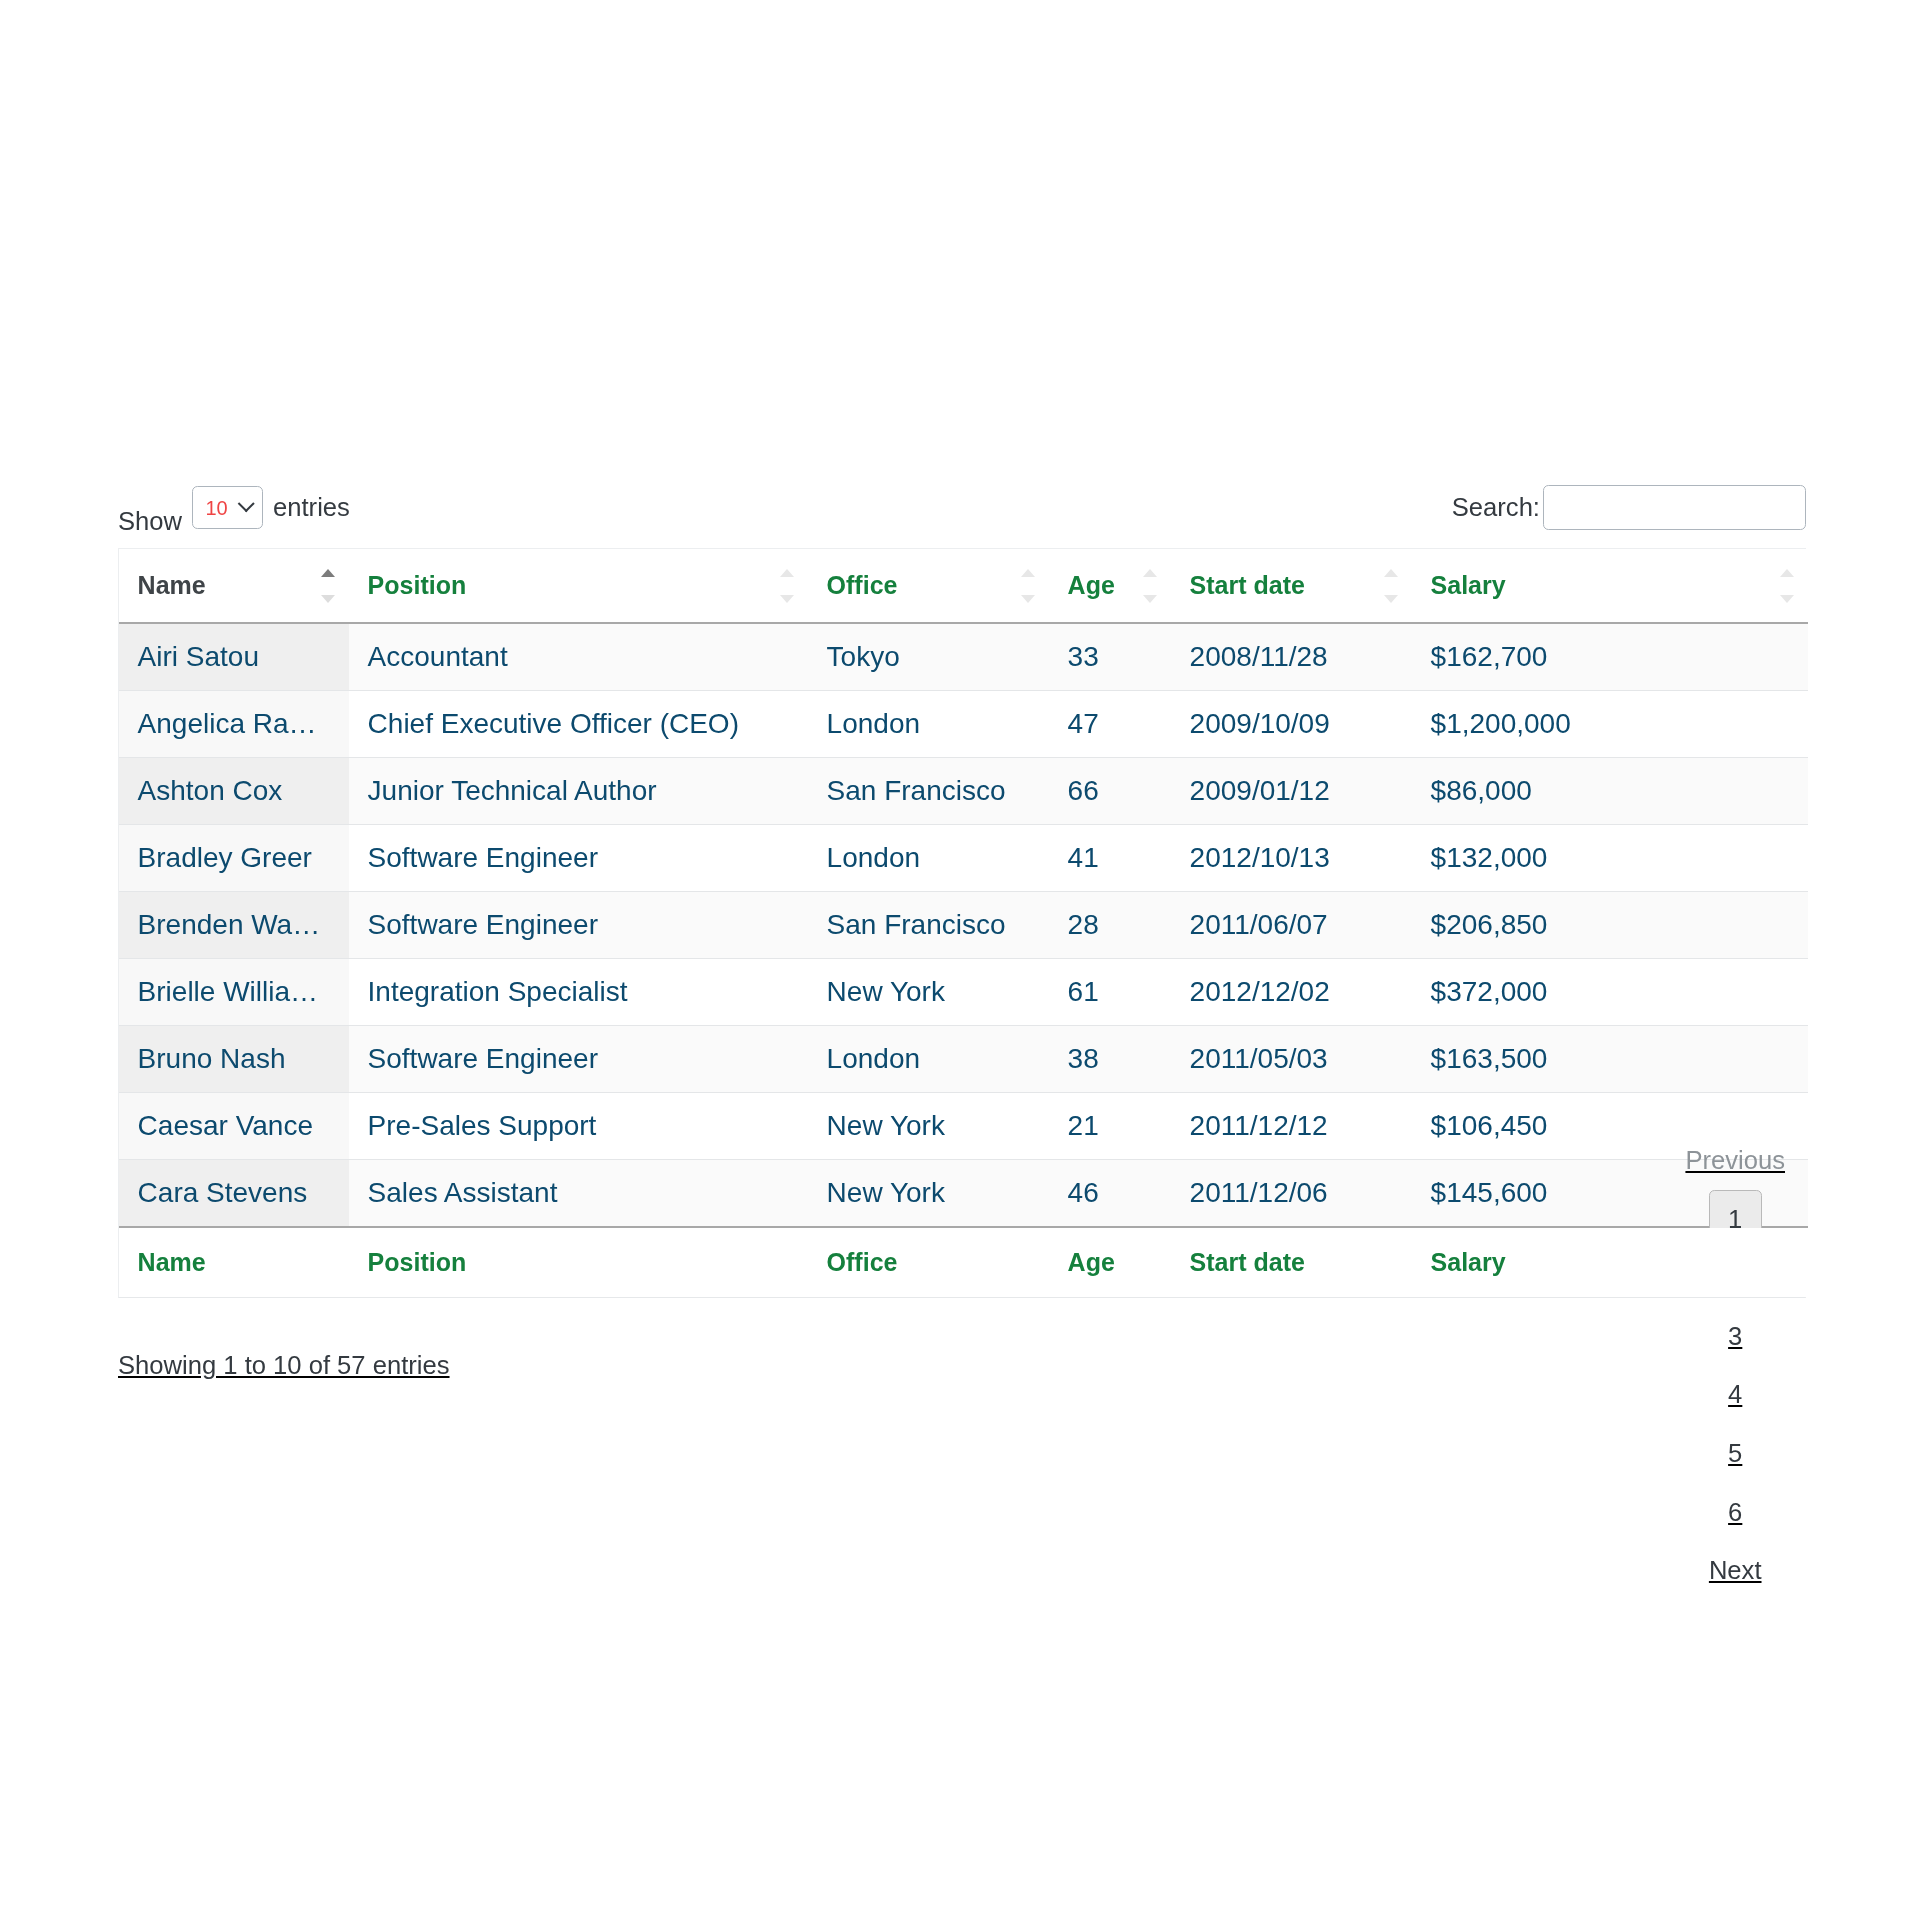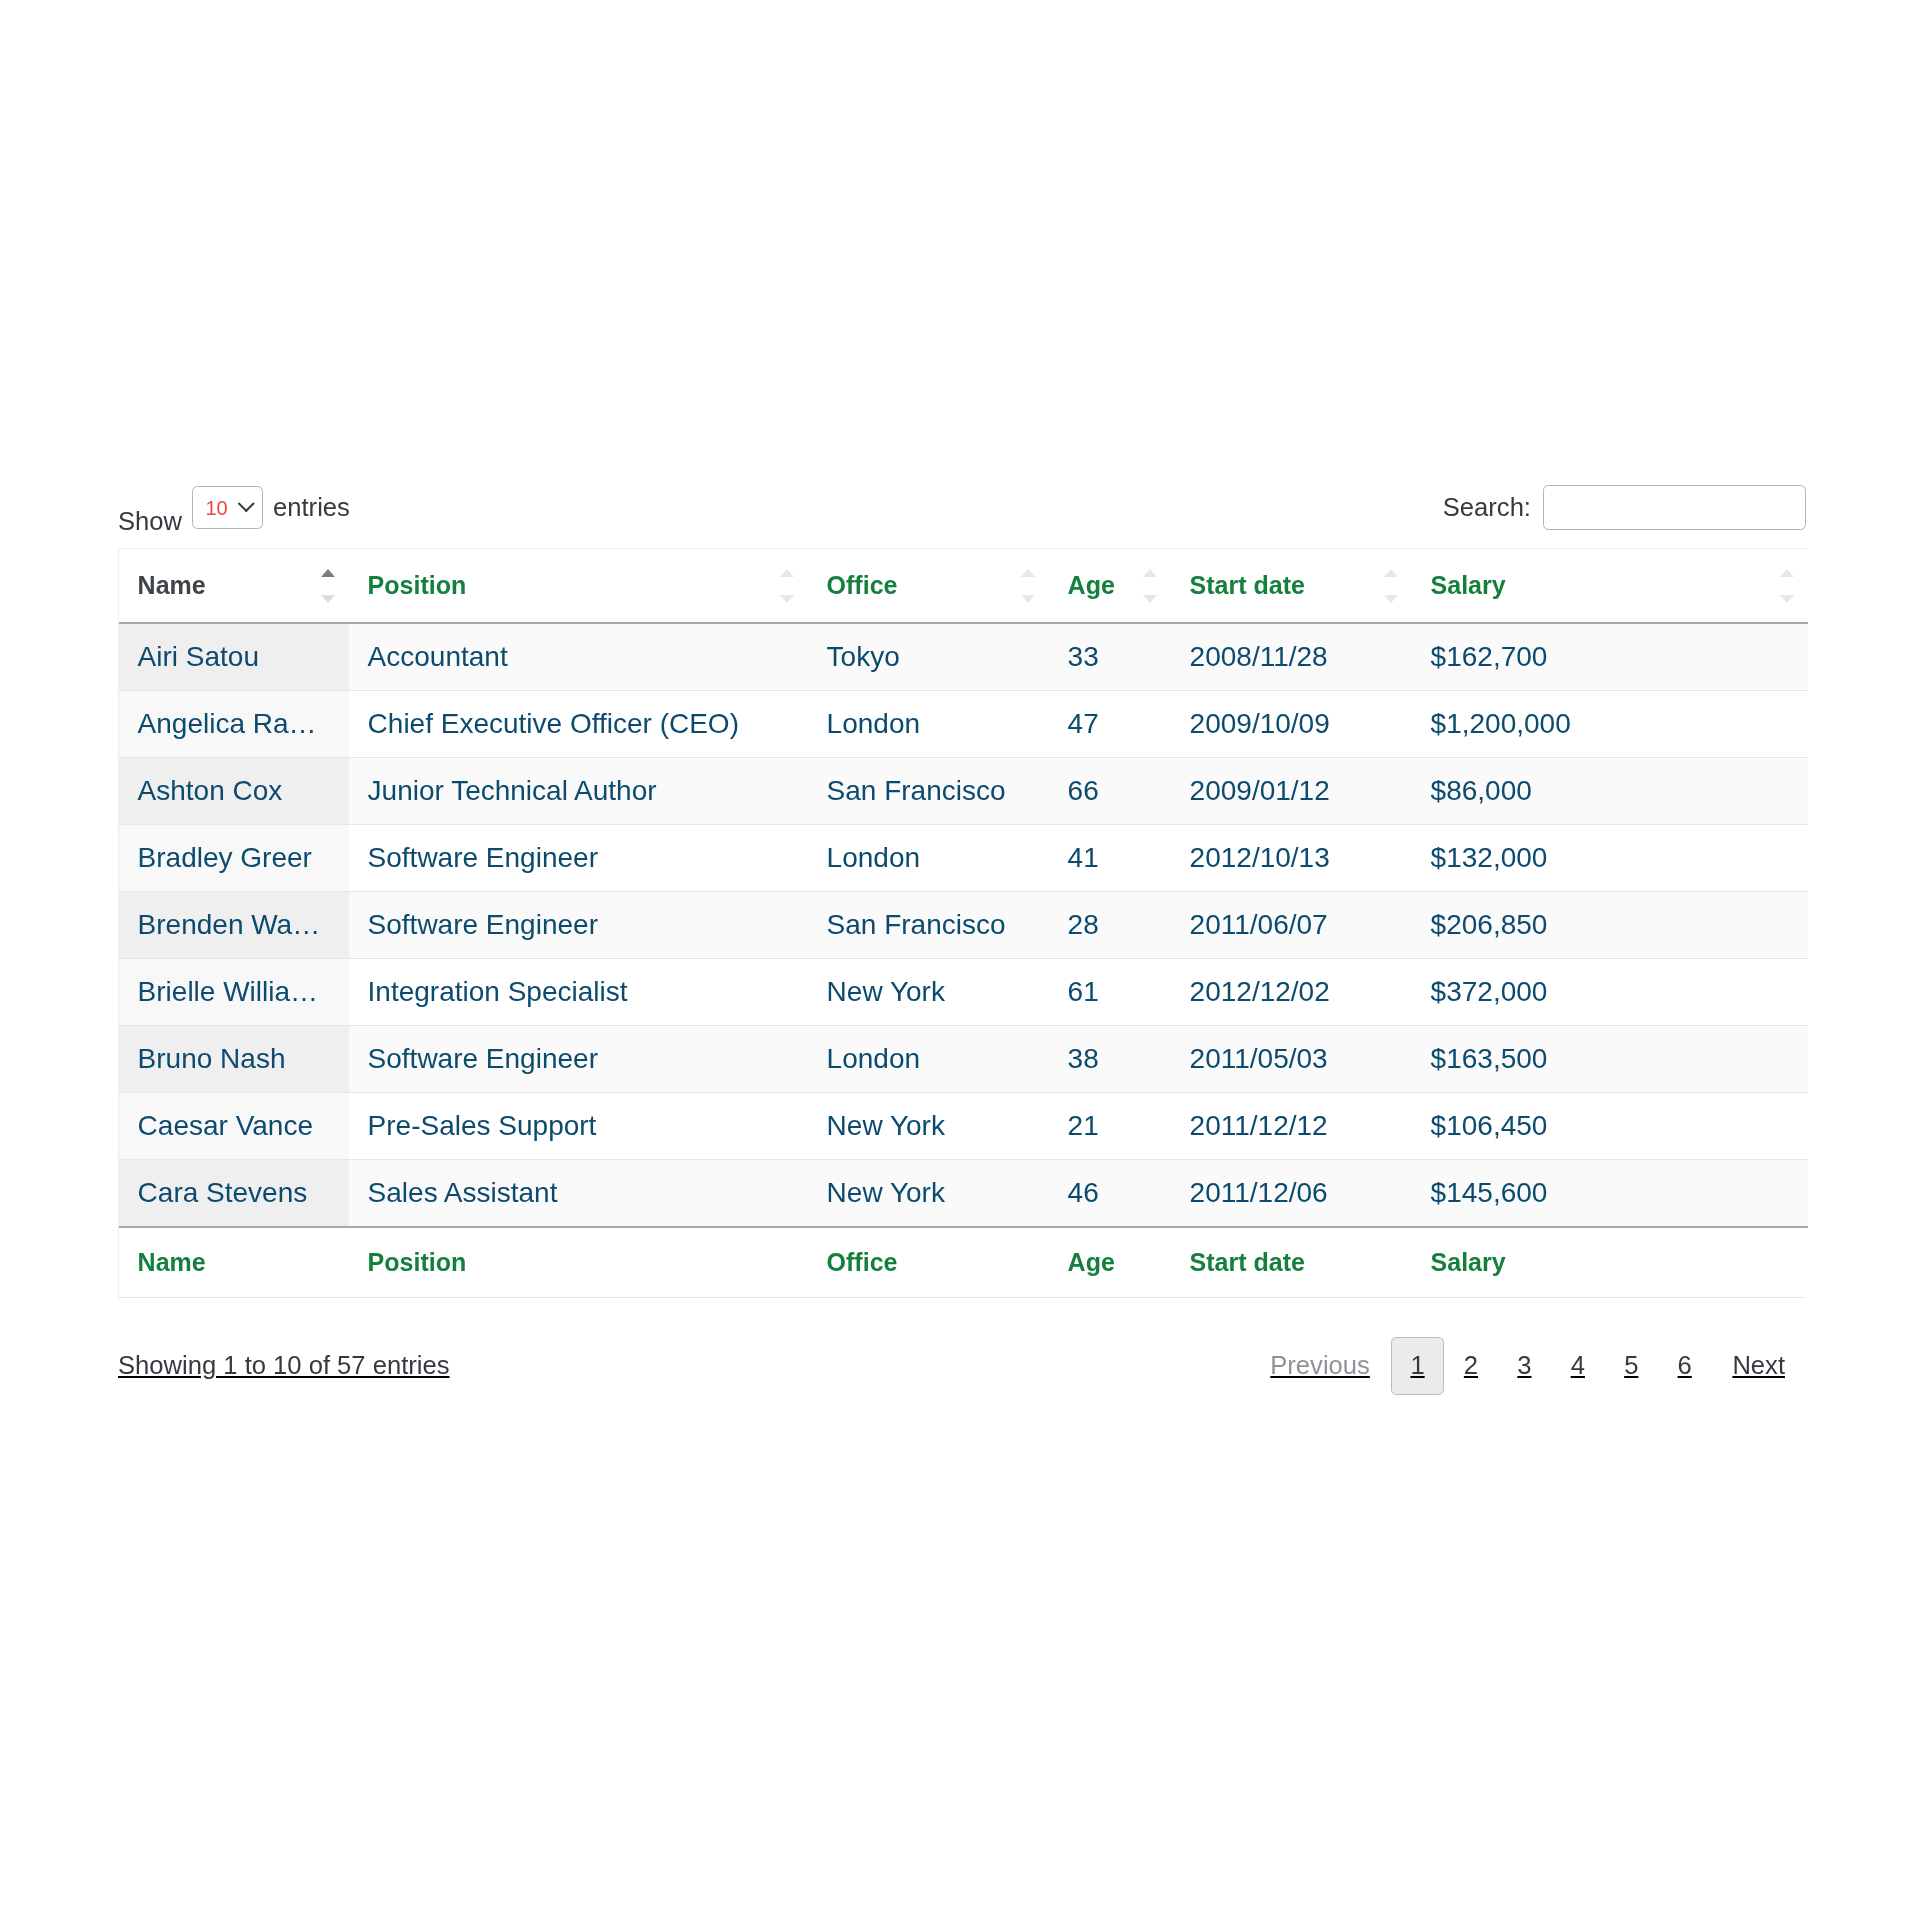--- a/index.html
+++ b/index.html
@@ -71,21 +71,21 @@
     transform: rotate(45deg) translate(-2.3px, -2.3px);
   }
 
   .dt-filter {
     display: flex;
     align-items: center;
     font-size: 25.6px;
     color: #343a40;
     line-height: 1;
   }
-  .dt-filter .search-label { margin-right: 12px; }
+  .dt-filter .search-label { margin-right: 3px; }
   .search-input {
     width: 263px;
     height: 45px;
     border: 1.5px solid #adb5bd;
     border-radius: 5.4px;
     background: #ffffff;
     font-size: 22px;
     padding: 0 9.3px;
     color: #343a40;
     font-family: "Liberation Sans", sans-serif;
@@ -190,20 +190,21 @@
     text-decoration: underline;
   }
   .dt-info {
     font-size: 25.6px;
     color: #343a40;
     line-height: 1;
   }
   .dt-paginate {
     display: flex;
     align-items: center;
+    flex-direction: column;
   }
   .page-btn {
     font-size: 25.6px;
     color: #343a40;
     line-height: 1;
     padding: 15.5px 20px;
     border: 1.5px solid transparent;
     border-radius: 5.4px;
     background: transparent;
     cursor: pointer;

